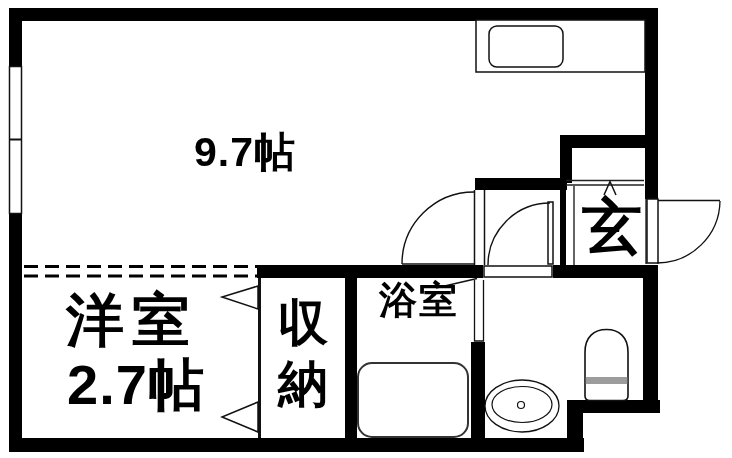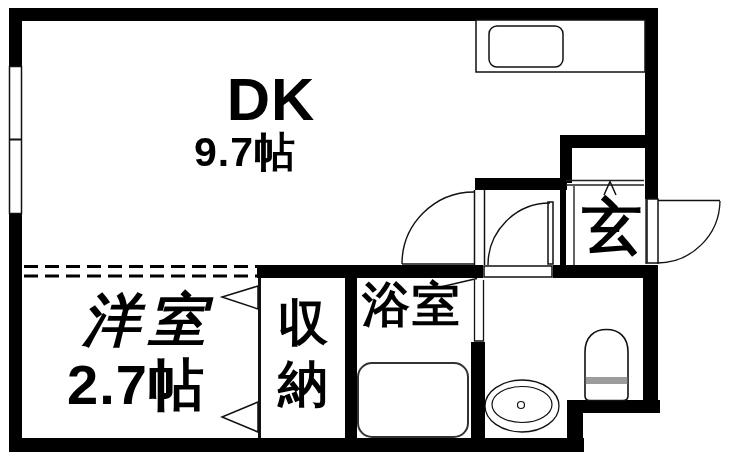--- a/index.html
+++ b/index.html
@@ -15,23 +15,23 @@
     position:absolute;
     color:#000;
     font-weight:bold;
     line-height:1;
     white-space:nowrap;
     transform:translateX(-50%);
     letter-spacing:1px;
   }
   .lbl-dk       {left:271px;top:70px; font-size:60px;}
   .lbl-dk-size  {left:245px;top:132px;font-size:41px;}
-  .lbl-yo       {left:132px;top:291px;font-size:58px;letter-spacing:8px;margin-left:16px;font-style:italic;}
+  .lbl-yo       {left:132px;top:291px;font-size:58px;letter-spacing:8px;margin-left:0;}
   .lbl-yo-size  {left:136px;top:357px;font-size:56px;text-align:center;}
-  .lbl-bath     {left:411px;top:281px;font-size:48px;letter-spacing:2px;margin-left:1px;}
+  .lbl-bath     {left:411px;top:281px;font-size:38px;letter-spacing:2px;margin-left:8px;}
   .lbl-gen      {left:612px;top:197px;font-size:60px;letter-spacing:0;}
   .lbl-storage{
     left:303px;top:293px;
     font-size:50px;font-weight:bold;color:#000;
     position:absolute;transform:translateX(-50%);
     display:flex;flex-direction:column;align-items:center;
     line-height:1.22;
   }
 </style>
 </head>
@@ -124,21 +124,20 @@
       <circle cx="521" cy="405" r="3.5" fill="#ffffff" stroke="#111111" stroke-width="1.2"></circle>
     </g>
 
     <g>
       <path d="M 585,396 L 585,352 C 585,337 594,329.5 606.5,329.5 C 619,329.5 628,337 628,352 L 628,396
                Q 628,400.5 623,400.5 L 590,400.5 Q 585,400.5 585,396 Z" fill="#ffffff" stroke="#111111" stroke-width="1.6"></path>
       <rect x="585.8" y="377" width="41.5" height="7" fill="#9c9c9c"></rect>
     </g>
   </svg>
 
-  <div class="lbl lbl-dk">DK</div>
   <div class="lbl lbl-dk-size">9.7帖</div>
   <div class="lbl lbl-yo">洋室</div>
   <div class="lbl lbl-yo-size">2.7帖</div>
   <div class="lbl-storage">
     <span>収</span>
     <span>納</span>
   </div>
   <div class="lbl lbl-bath">浴室</div>
   <div class="lbl lbl-gen">玄</div>
 

